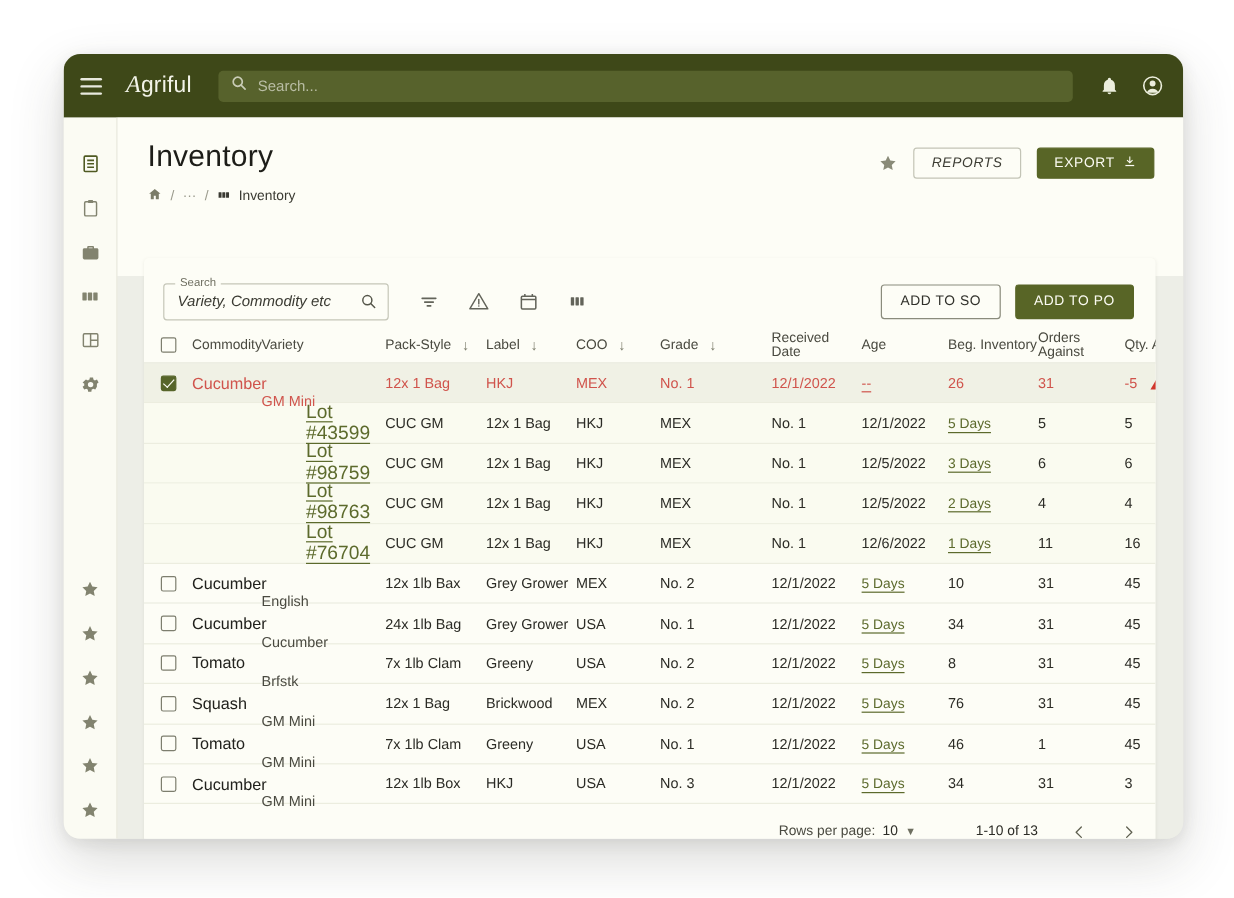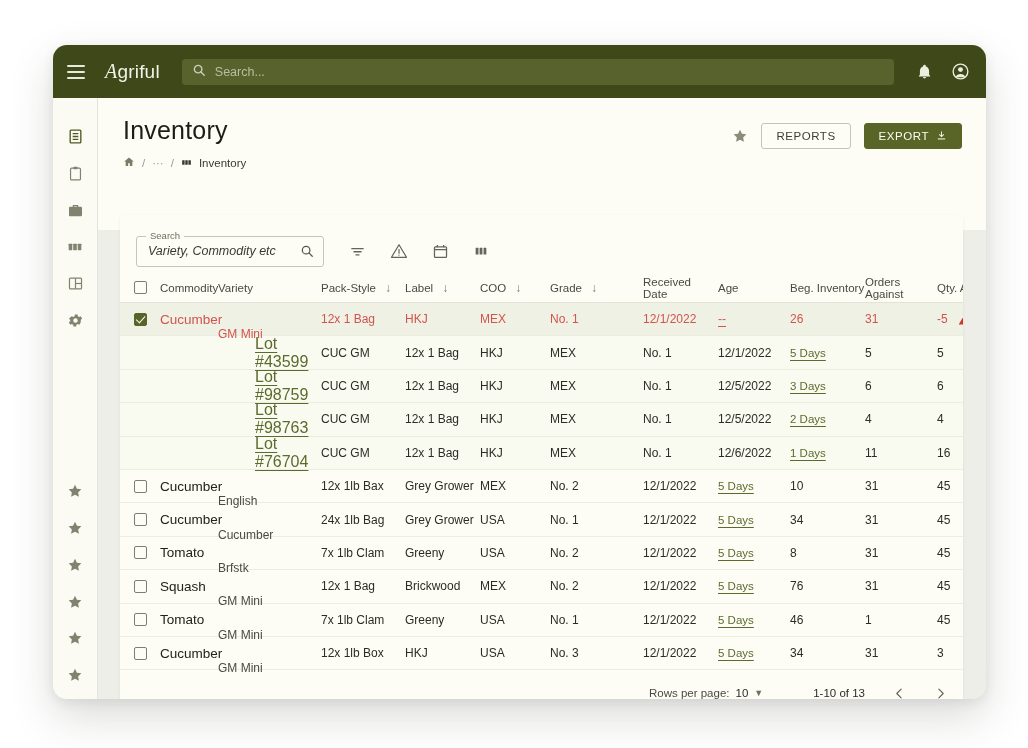--- a/index.html
+++ b/index.html
@@ -114,21 +114,21 @@
     display: flex; align-items: center; gap: 13px;
   }
   .btn {
     height: 26px; padding: 0 14px;
     font-size: 11.5px; letter-spacing: .55px;
     font-family: "Liberation Sans", sans-serif;
     border-radius: 3px; cursor: pointer;
     display: inline-flex; align-items: center; gap: 7px;
     white-space: nowrap;
   }
-  .btn-outline { background: #fdfdf6; color: #3d3d34; border: 1px solid #c3c4b6; }
+  .btn-outline { background: #fdfdf6; color: #3d3d34; border: 1px solid #c3c4b6; font-style: italic; }
   .btn-solid { background: #586526; color: #fbfbf2; border: 1px solid #586526; }
   .star-fav { cursor: pointer; display: flex; }
 
   
   .card {
     position: absolute; left: 22px; top: 117px;
     width: 843px; height: 510px;
     background: #fdfdf6;
     border-radius: 4px;
     box-shadow: 0 1px 3px rgba(80,80,60,0.10);
@@ -441,20 +441,24 @@
             </span>
             <span class="tool-ico">
               <svg width="16" height="16" viewBox="0 0 24 24" fill="#63645a">
                 <rect x="4" y="7" width="4.2" height="10.4" rx="0.6"></rect>
                 <rect x="9.9" y="7" width="4.2" height="10.4" rx="0.6"></rect>
                 <rect x="15.8" y="7" width="4.2" height="10.4" rx="0.6"></rect>
               </svg>
             </span>
           </div>
 
+          <div class="toolbar-right">
+            <button class="btn-so">ADD TO SO</button>
+            <button class="btn-po">ADD TO PO</button>
+          </div>
         </div>
 
         <div class="tbl">
 
           <div class="trow thead">
             <div class="c-chk">
               <span class="chkbox"></span>
             </div>
             <div class="c-comm">Commodity</div>
             <div class="c-var">Variety</div>

